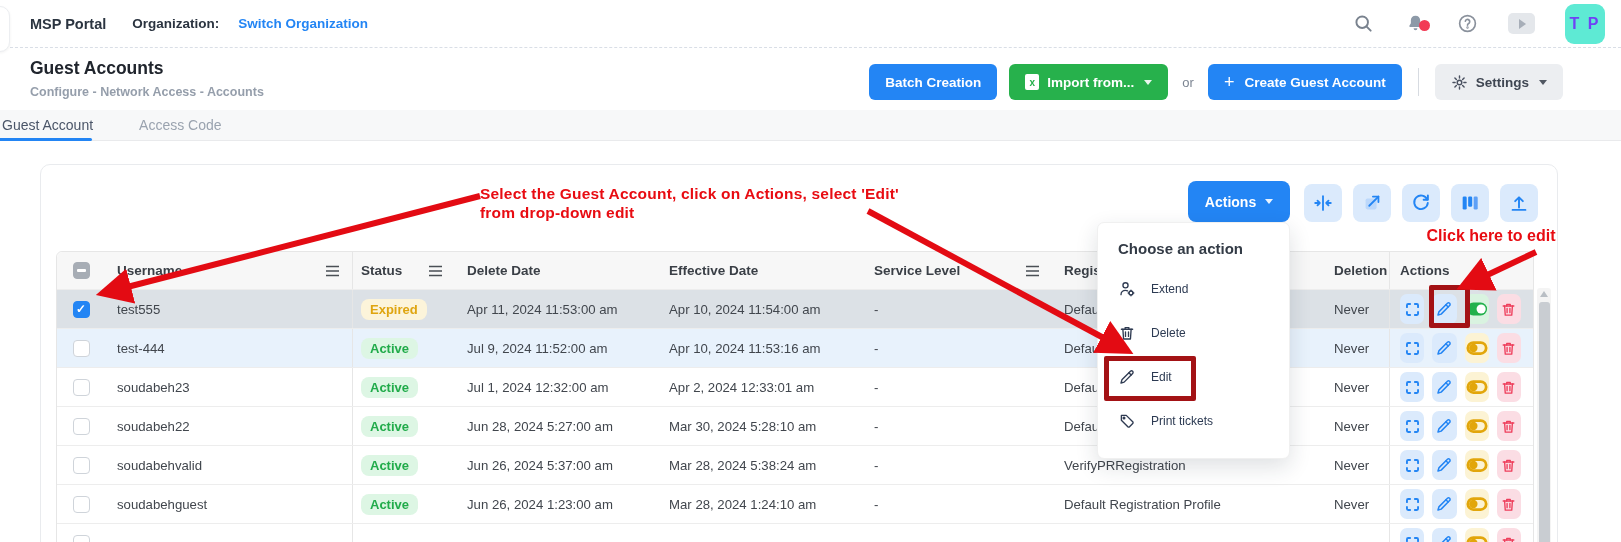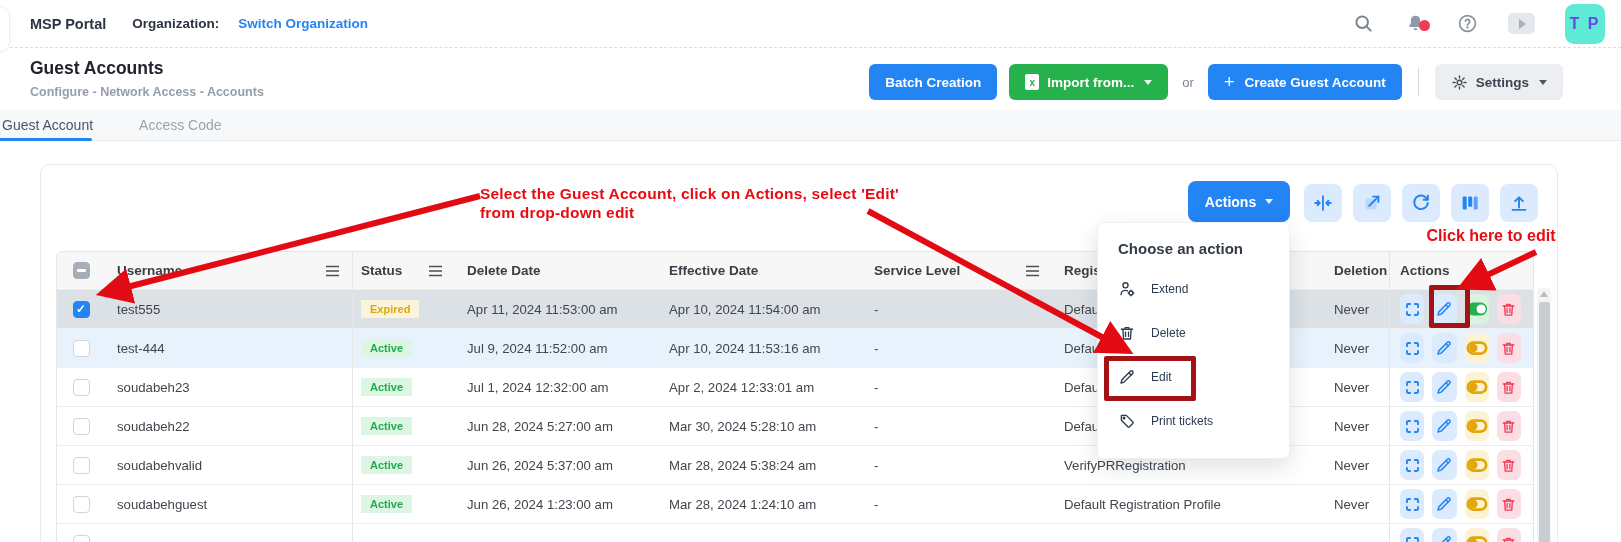--- a/index.html
+++ b/index.html
@@ -78,21 +78,21 @@
   .c-reg  { width:270px; }
   .c-del  { width:68px;  border-right:1px solid #e6e6e6; }
   .c-act  { width:143px; gap:8px; padding-left:10px; }
   .menu-glyph { margin-left:auto; display:flex; }
   .checkbox { width:17px; height:17px; border-radius:4px; border:1.5px solid #cfd4da; background:#fff;
     display:flex; align-items:center; justify-content:center; color:#fff; font-size:12px; font-weight:700; cursor:pointer;}
   .checkbox[data-state="true"] { background:#2385f4; border-color:#2385f4; }
   .checkbox[data-state="true"]::after { content:"✓"; }
   .checkbox.indet { background:#a7adb5; border-color:#a7adb5; }
   .checkbox.indet::after { content:""; width:9px; height:2.5px; background:#fff; border-radius:1px;}
-  .badge { font-size:11px; font-weight:700; padding:3px 9px; border-radius:0; }
+  .badge { font-size:13px; font-weight:700; padding:3px 9px; border-radius:8px; }
   .badge:empty { display:none; }
   .badge[data-state="Expired"] { color:#dfa510; background:#fcf4da; }
   .badge[data-state="Active"]  { color:#21ab4a; background:#ddf6e4; }
   .row-btn { width:30px; height:30px; border:none; border-radius:7px;
     display:flex; align-items:center; justify-content:center; cursor:pointer; padding:0;}
   .rb-blue   { background:#dbeafc; }
   .rb-toggle[data-state="on"]  { background:#d9f3e0; }
   .rb-toggle[data-state="off"] { background:#fcf3d4; }
   .rb-red    { background:#fbdde4; }
   .rb-toggle .g-on  { display:none; }

